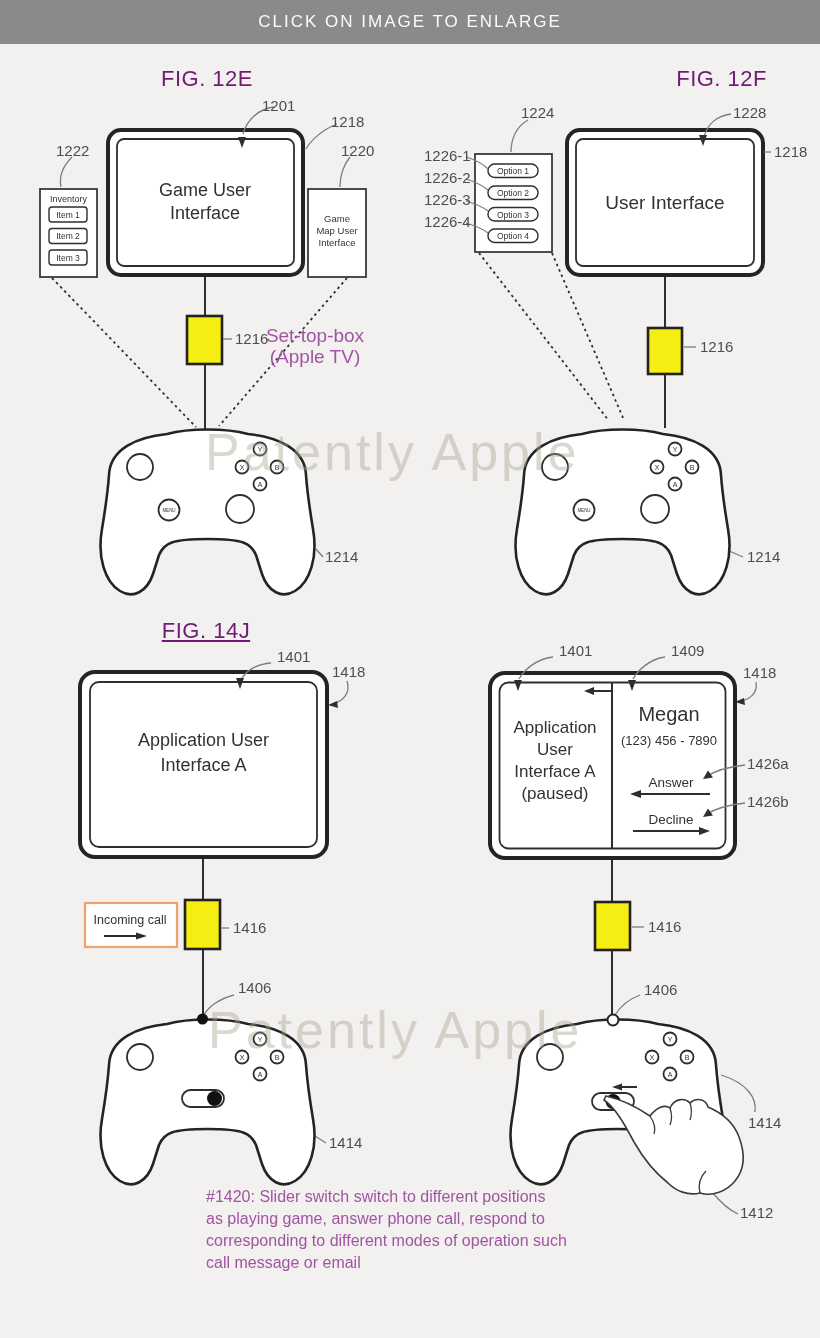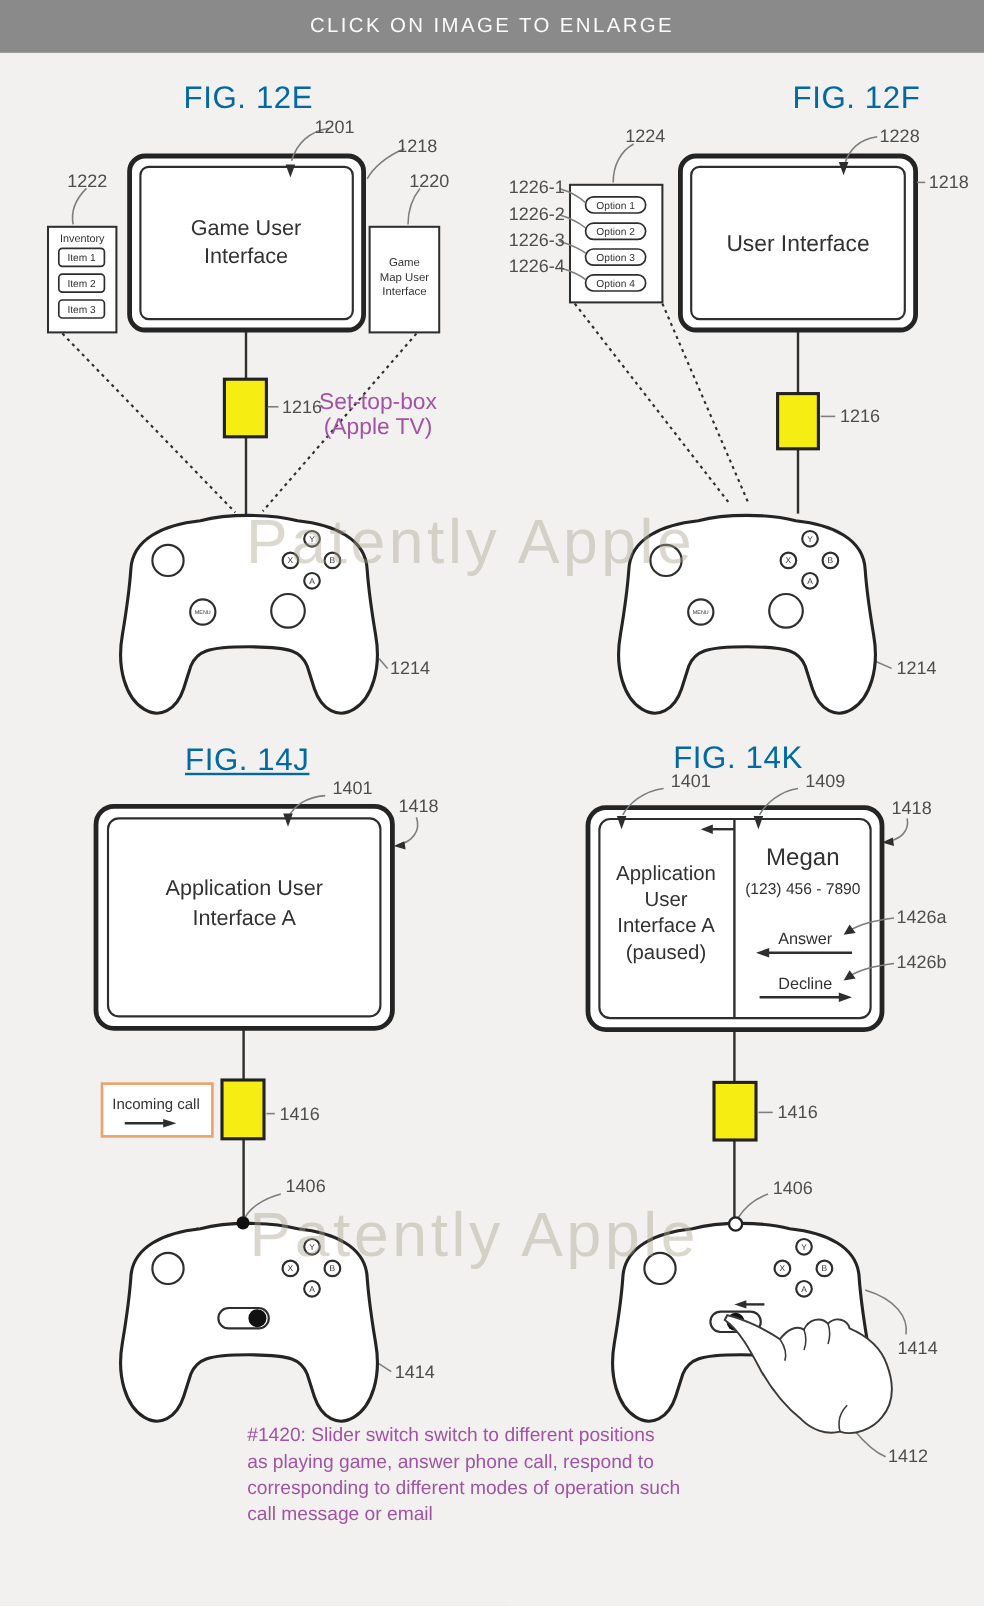--- a/index.html
+++ b/index.html
@@ -1,22 +1,22 @@
 <!DOCTYPE html>
 <html><head>
 <meta charset="utf-8">
 <style>
   html,body{margin:0;padding:0;background:#e8e8e8;}
   .canvas{position:relative;width:820px;height:1338px;background:#f2f1ef;overflow:hidden;
           font-family:"Liberation Sans",sans-serif;}
   .header-bar{position:absolute;left:0;top:0;width:820px;height:44px;background:#8a8a8a;z-index:10;}
   .header-bar span{display:block;text-align:center;line-height:44px;color:#fbfbfb;
           font-size:17px;letter-spacing:2px;}
-  .fig-title{position:absolute;z-index:6;width:210px;text-align:center;color:#0369a1;
-          font-size:26px;letter-spacing:.5px;}
+  .fig-title{position:absolute;z-index:6;width:210px;text-align:center;color:#701a75;
+          font-size:22px;letter-spacing:.5px;}
   #t12e{left:102px;top:66px;} #t12f{left:557px;top:66px;text-align:right;}
   #t14j{left:101px;top:618px;text-decoration:underline;} #t14k{left:510px;top:616px;}
   .watermark{position:absolute;z-index:5;color:rgba(170,163,143,.42);font-size:52px;
           letter-spacing:3px;white-space:nowrap;pointer-events:none;}
   #wm1{left:205px;top:422px;} #wm2{left:208px;top:1000px;}
   .purple-note{position:absolute;z-index:6;color:#a154a3;font-weight:normal;line-height:15px;}
   #settop-note{left:250px;top:325px;width:130px;text-align:center;font-size:19px;line-height:21px;}
   #led-note{left:220px;top:952px;font-size:14.5px;line-height:15.5px;}
   #caption{left:206px;top:1186px;font-size:16px;line-height:22px;}
   svg{position:absolute;left:0;top:0;z-index:2;}
@@ -44,21 +44,20 @@
 
 <div class="canvas">
 
   <div class="header-bar">
     <span>CLICK ON IMAGE TO ENLARGE</span>
   </div>
 
   <div class="fig-title" id="t12e">FIG. 12E</div>
   <div class="fig-title" id="t12f">FIG. 12F</div>
   <div class="fig-title" id="t14j">FIG. 14J</div>
-  <div class="fig-title" id="t14k">FIG. 14K</div>
 
   <svg width="820" height="1338" viewBox="0 0 820 1338">
 
     <g>
       <line class="dash" x1="52" y1="278" x2="196" y2="427"></line>
       <line class="dash" x1="347" y1="278" x2="219" y2="426"></line>
       <line class="ln" x1="205" y1="275" x2="205" y2="316"></line>
       <line class="ln" x1="205" y1="364" x2="205" y2="429"></line>
 
       <rect class="tvout" x="108" y="130" width="195" height="145" rx="13"></rect>

